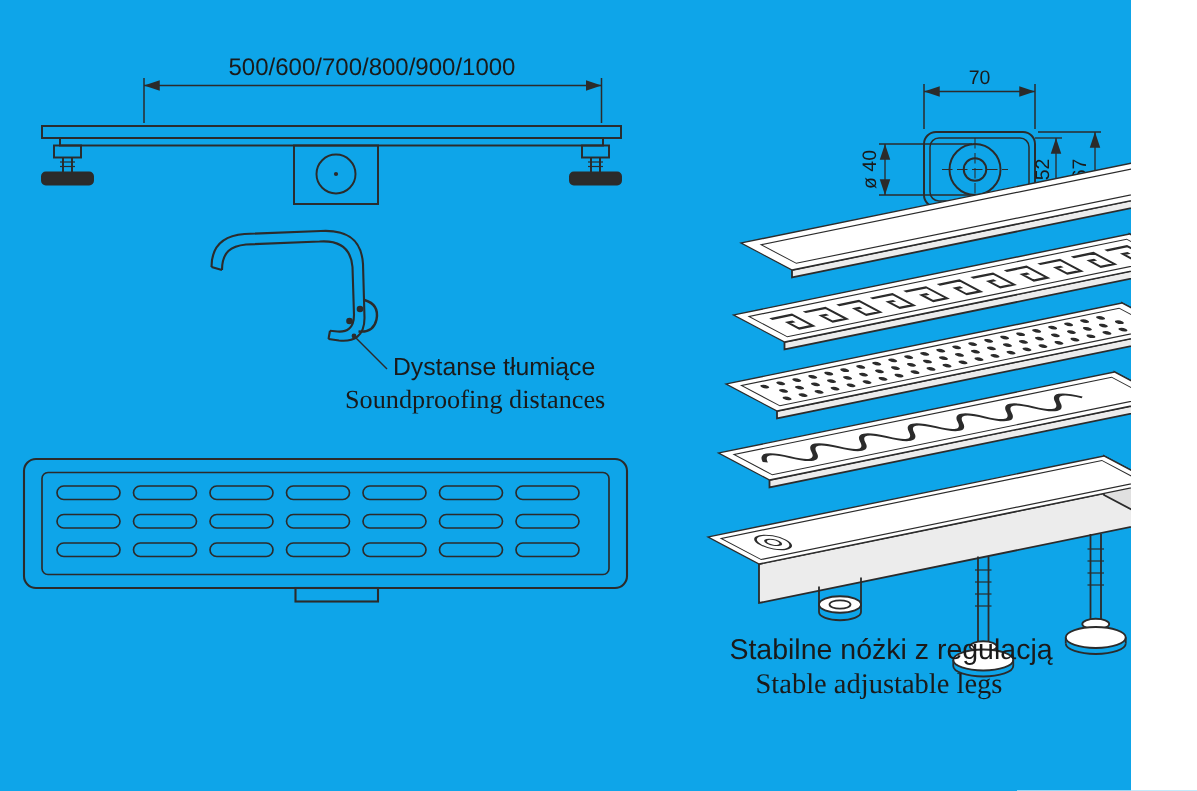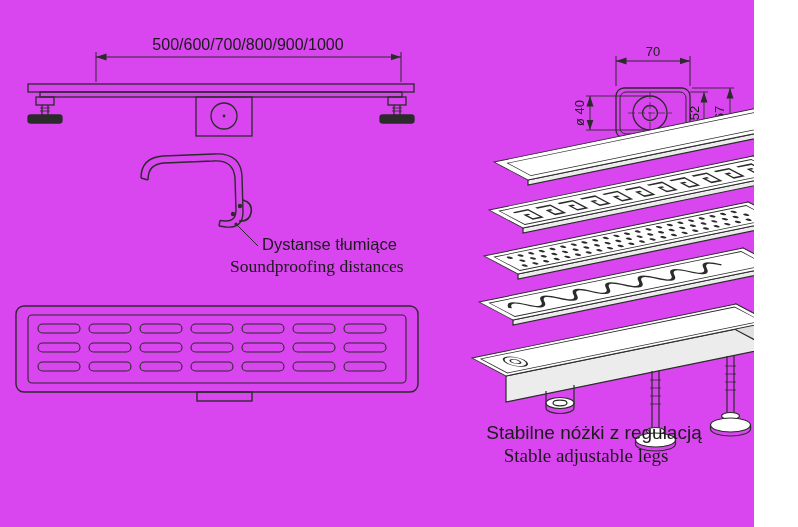--- a/index.html
+++ b/index.html
@@ -1,19 +1,19 @@
 <!DOCTYPE html>
 <html><head>
 <meta charset="utf-8">
 <style>
   html,body{margin:0;padding:0;background:#ffffff;}
   .canvas{
     position:relative;
     width:754px;height:527px;
-    background:#d946ef;
+    background:#0ea5e9;
     overflow:hidden;
     font-family:"Liberation Sans",sans-serif;
   }
   svg{position:absolute;left:0;top:0;}
   text{fill:#1a1a1a;stroke:none;}
   .t-sans{font-family:"Liberation Sans",sans-serif;}
   .t-serif{font-family:"Liberation Serif",serif;}
 </style>
 </head>
 <body>

